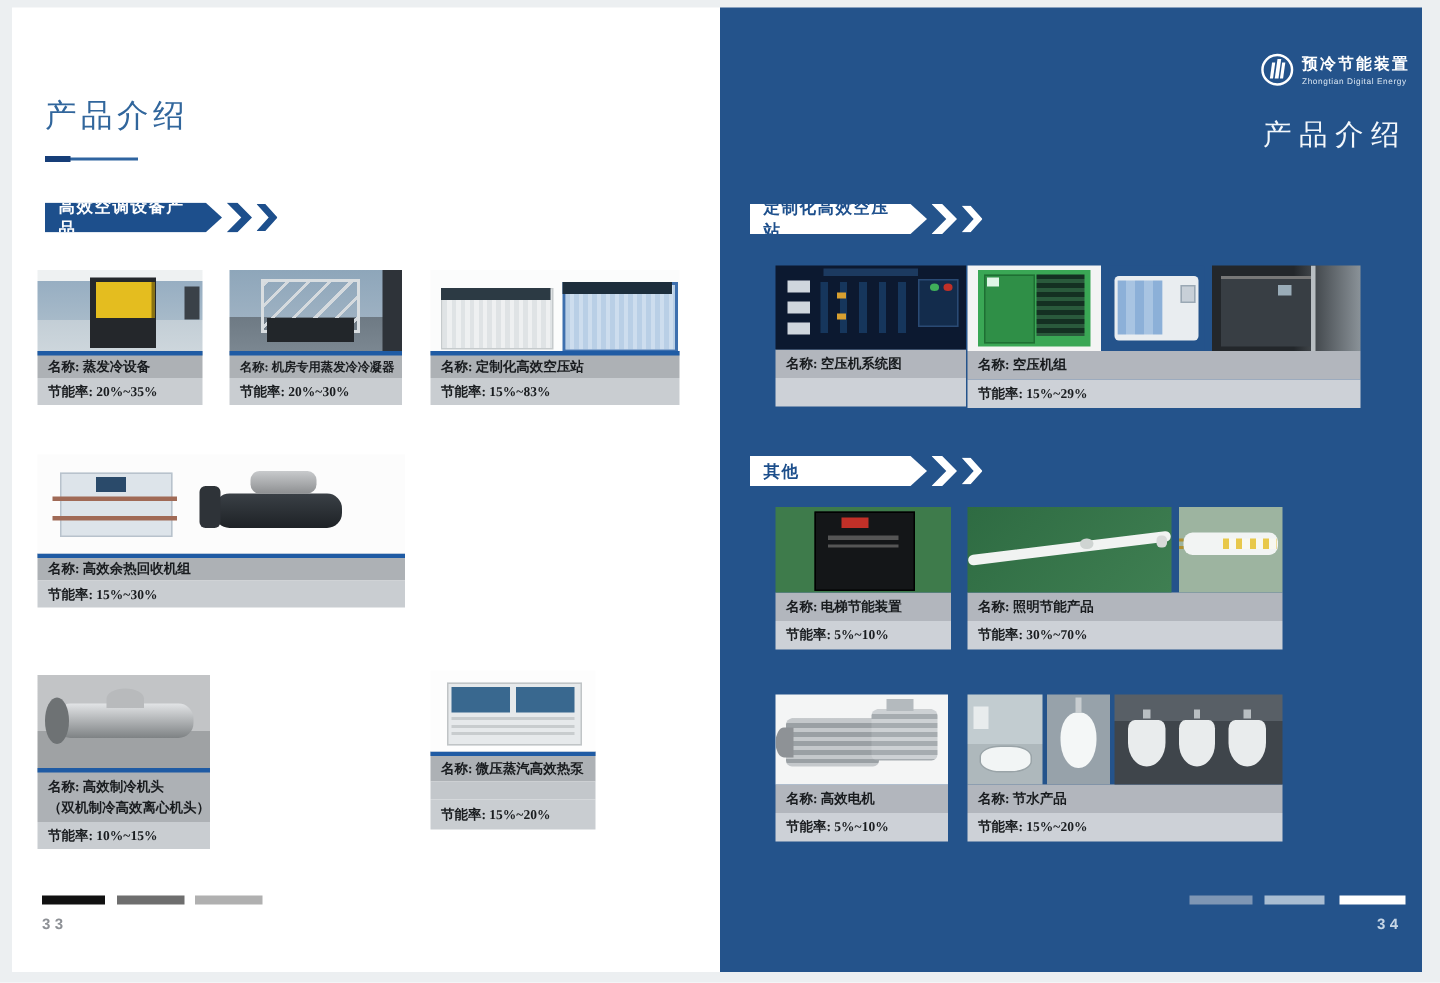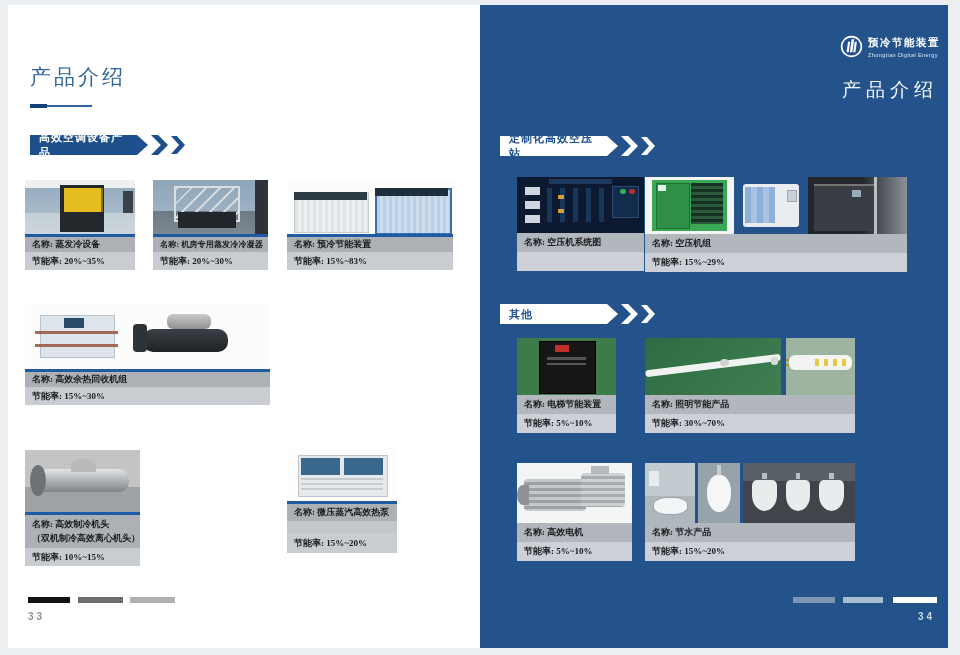--- a/index.html
+++ b/index.html
@@ -126,21 +126,21 @@
     </div>
 
     <div class="card" style="left:279px;top:175px;width:166px">
       <div class="photo ph-airsrc" style="height:54px">
         <i style="left:4%;top:22%;width:44%;height:72%;background:repeating-linear-gradient(90deg,#dfe3e5 0 3px,#eef0f1 3px 6px);border:1px solid #c5cacc"></i>
         <i style="left:4%;top:22%;width:44%;height:15%;background:#2c3a44"></i>
         <i style="left:53%;top:14%;width:44%;height:80%;background:repeating-linear-gradient(90deg,#b9cfe6 0 3px,#cdddee 3px 6px);border:2px solid #3d6fae"></i>
         <i style="left:53%;top:14%;width:44%;height:16%;background:#1d2e3c"></i>
       </div>
       <div class="lrow name acc">
-        <span>名称: 预冷节能装置</span>
+        <span>名称: 定制化高效空压站</span>
       </div>
       <div class="lrow rate">
         <span>节能率: 15%~83%</span>
       </div>
     </div>
 
     <div class="card" style="left:17px;top:298px;width:245px">
       <div class="photo ph-heatrec" style="height:66px">
         <i style="left:6%;top:18%;width:30%;height:62%;background:#dde4ea;border:1px solid #b8c2cc"></i>
         <i style="left:16%;top:23%;width:8%;height:15%;background:#2a4a6a"></i>
@@ -273,21 +273,21 @@
     </div>
 
     <div class="bannerline" style="left:20px;top:299px">
       <div class="banner white">
         <span>其他</span>
       </div>
       <span class="chev white"></span>
       <span class="chev white sm"></span>
     </div>
 
-    <div class="card" style="left:37px;top:333px;width:99px">
+    <div class="card" style="left:37px;top:333px;width:117px">
       <div class="photo ph-elev" style="height:57px">
         <i style="left:22%;top:6%;width:56%;height:88%;background:#141618;border:1px solid #000"></i>
         <i style="left:38%;top:13%;width:15%;height:11%;background:#c03028"></i>
         <i style="left:30%;top:34%;width:40%;height:4%;background:#555"></i>
         <i style="left:30%;top:44%;width:40%;height:4%;background:#555"></i>
       </div>
       <div class="lrow name">
         <span>名称: 电梯节能装置</span>
       </div>
       <div class="lrow rate">

